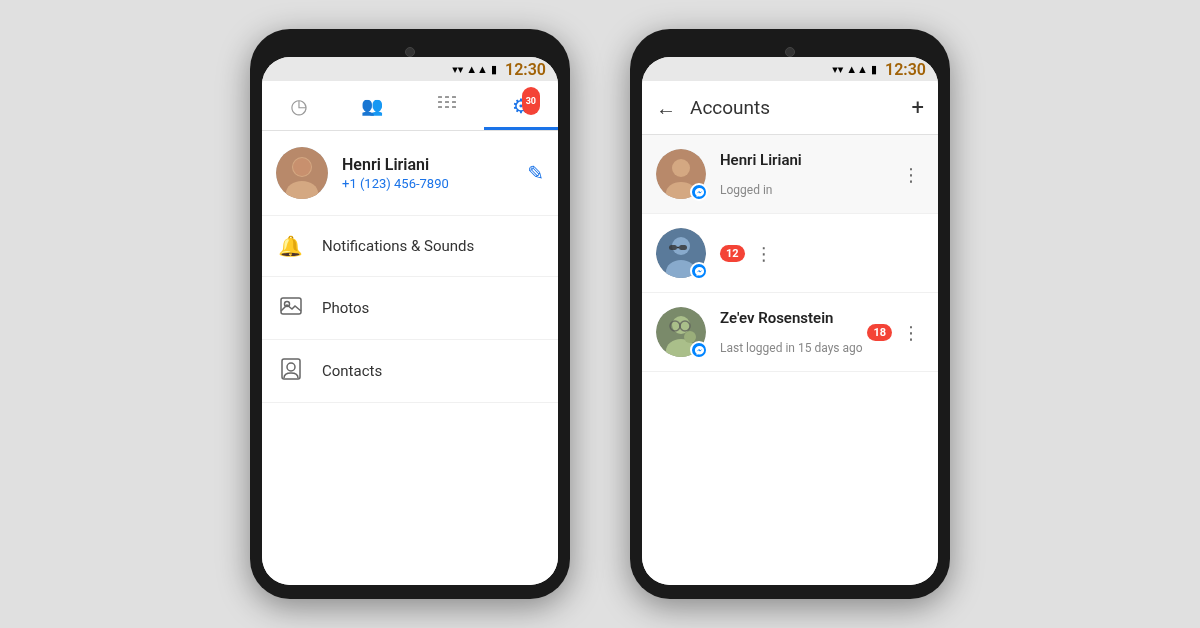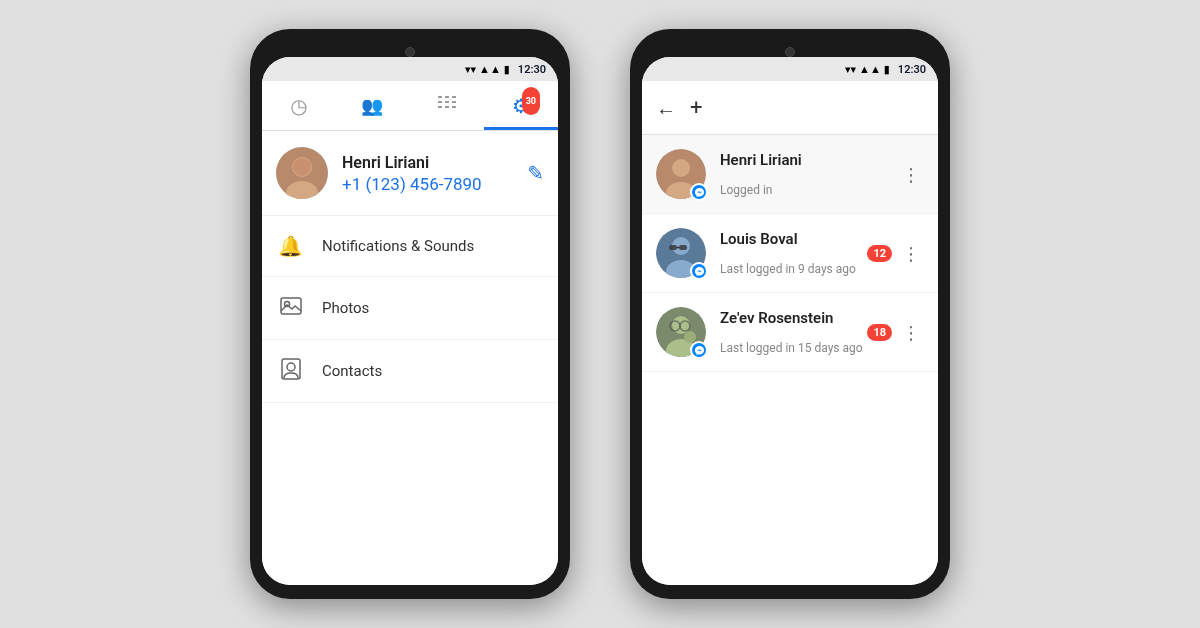--- a/index.html
+++ b/index.html
@@ -51,23 +51,23 @@
     .status-bar {
       background: #e8e8e8;
       height: 24px;
       display: flex;
       align-items: center;
       justify-content: flex-end;
       padding: 0 12px;
       gap: 4px;
     }
     .status-time {
-      font-size: 11px;
+      font-size: 16px;
       font-weight: 600;
-      color: #0f172a;
+      color: #a16207;
     }
     .status-icons {
       display: flex;
       align-items: center;
       gap: 3px;
       margin-right: 4px;
     }
 
     
     .tab-bar {
@@ -143,21 +143,21 @@
       justify-content: center;
       font-size: 22px;
     }
     .user-info { flex: 1; }
     .user-name {
       font-size: 16px;
       font-weight: 600;
       color: #222;
     }
     .user-phone {
-      font-size: 17px;
+      font-size: 13px;
       color: #1a73e8;
       margin-top: 2px;
     }
     .edit-icon {
       font-size: 20px;
       color: #1a73e8;
     }
 
     
     .menu-item {
@@ -374,20 +374,21 @@
       <div class="status-icons">
         <span style="font-size:11px;">▾▾</span>
         <span style="font-size:11px;">▲▲</span>
         <span style="font-size:11px;">▮</span>
       </div>
       <span class="status-time">12:30</span>
     </div>
 
     <div class="accounts-header">
       <span class="back-icon">←</span>
+      <span class="accounts-title">Accounts</span>
       <span class="add-icon">+</span>
     </div>
 
     <div class="content">
 
       <div class="account-item active-account">
         <div class="account-avatar-wrap">
           <div class="account-avatar">
             <svg width="50" height="50" viewBox="0 0 50 50">
               <circle cx="25" cy="25" r="25" fill="#b8896a"></circle>
@@ -420,24 +421,20 @@
               <rect x="23" y="17" width="8" height="5" rx="2.5" fill="#333" opacity="0.8"></rect>
               <line x1="21" y1="19.5" x2="23" y2="19.5" stroke="#333" stroke-width="1.5"></line>
             </svg>
           </div>
           <div class="messenger-badge">
             <svg viewBox="0 0 24 24" fill="white">
               <path d="M12 2C6.48 2 2 6.12 2 11.2c0 2.9 1.42 5.5 3.66 7.24V22l3.35-1.84c.9.25 1.85.38 2.99.38 5.52 0 10-4.12 10-9.2C22 6.12 17.52 2 12 2zm1.1 12.37l-2.55-2.72-4.97 2.72 5.47-5.8 2.6 2.72 4.93-2.72-5.48 5.8z"></path>
             </svg>
           </div>
         </div>
-        <div class="account-details">
-          <div class="account-name">Louis Boval</div>
-          <div class="account-status">Last logged in 9 days ago</div>
-        </div>
         <span class="account-badge">12</span>
         <span class="more-icon">⋮</span>
       </div>
 
       <div class="account-item">
         <div class="account-avatar-wrap">
           <div class="account-avatar">
             <svg width="50" height="50" viewBox="0 0 50 50">
               <circle cx="25" cy="25" r="25" fill="#7a8a6a"></circle>
               <circle cx="25" cy="18" r="9" fill="#aabf8a"></circle>

